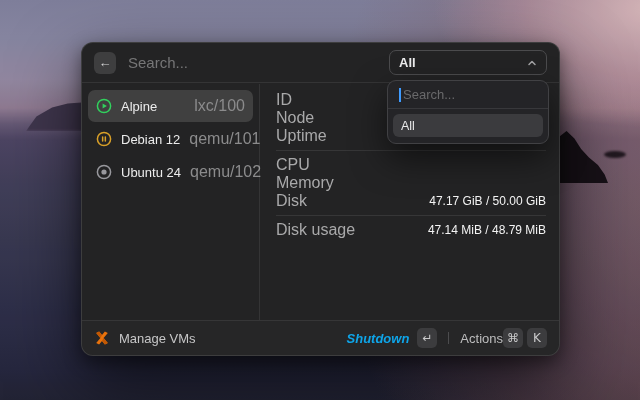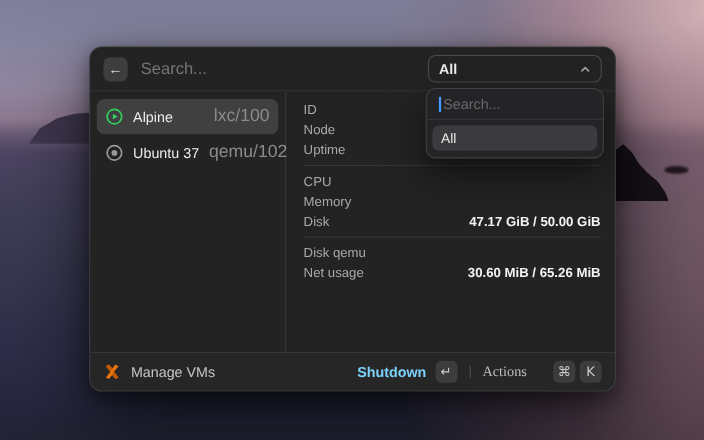--- a/index.html
+++ b/index.html
@@ -48,22 +48,22 @@
   .li-title { font-size:13px; font-weight:500; color:#ececec; white-space:nowrap; }
   .li-acc { margin-left:auto; font-size:16px; color:#8b8b8c; }
   .status-ic { width:16px; height:16px; display:flex; }
   .st-running { color:#31d15d; }
   .st-paused  { color:#d9a028; }
   .st-stopped { color:#98989d; }
   .vdivider { width:1px; background:rgba(255,255,255,0.08); }
 
   .details { flex:1; padding:7px 13px 0 16px; }
   .drow { height:18px; display:flex; align-items:center; justify-content:space-between; }
-  .dlabel { font-size:12px; color:#a9a9aa; }
-  .dvalue { font-size:12px; font-weight:700; color:#f4f4f4; }
+  .dlabel { font-size:16px; color:#a9a9aa; }
+  .dvalue { font-size:12px; font-weight:400; color:#f4f4f4; }
   .gdivider { height:1px; background:rgba(255,255,255,0.09); margin:5px 0; }
 
   
   .popover { position:absolute; top:37px; right:10px; width:162px; z-index:6;
     background:#242427; border:1px solid #414144; border-radius:9px; overflow:hidden;
     box-shadow:0 14px 34px rgba(0,0,0,0.55); }
   .pop-search { height:28px; display:flex; align-items:center; padding:0 11px;
     border-bottom:1px solid #38383b; }
   .caret { width:2px; height:14px; background:#3f9bff; margin-right:2px; }
   .pop-ph { font-size:13px; color:#69696b; }
@@ -72,22 +72,22 @@
     font-size:12.5px; font-weight:500; color:#e9e9ea; margin-bottom:1px; }
   .pop-option.highlighted { background:#3b3b3e; }
 
   
   .wfooter { position:absolute; left:0; right:0; bottom:0; height:35px;
     border-top:1px solid rgba(255,255,255,0.08); border-radius:0 0 12px 12px;
     display:flex; align-items:center; padding:4px 12px; background:rgba(255,255,255,0.015); }
   .app-ic { width:16px; height:16px; display:flex; }
   .app-label { margin-left:9px; font-size:13px; color:#c6c6c7; }
   .f-right { margin-left:auto; display:flex; align-items:center; }
-  .primary-label { font-size:13px; font-weight:600; color:#7dd3fc; margin-right:8px; }
-  .secondary-label { font-size:13px; color:#bdbdbe; margin-right:24px;font-family:Liberation Serif, serif; }
+  .primary-label { font-size:13px; font-weight:600; color:#0ea5e9; margin-right:8px;font-style:italic; }
+  .secondary-label { font-size:13px; color:#bdbdbe; margin-right:0; }
   .kbd { height:20px; min-width:20px; padding:0 4px; border-radius:5px; background:#3c3c3e;
     color:#c9c9ca; font-size:12px; display:flex; align-items:center; justify-content:center;
     font-family:"DejaVu Sans",sans-serif; }
   .kbd + .kbd { margin-left:4px; }
   .fsep { width:1px; height:12px; background:#4c4c4e; margin:0 11px; }
 </style>
 </head>
 <body>
 
 <div class="wallpaper"></div>
@@ -120,27 +120,38 @@
         <span class="status-ic st-running">
           <svg width="16" height="16" viewBox="0 0 16 16">
               <circle cx="8" cy="8" r="6.6" fill="none" stroke="currentColor" stroke-width="1.5"></circle>
               <path d="M6.6 5.4 L10.9 8 L6.6 10.6 Z" fill="currentColor"></path>
             </svg>
         </span>
         <span class="li-title">Alpine</span>
         <span class="li-acc">lxc/100</span>
       </div>
       <div class="list-item">
+        <span class="status-ic st-paused">
+          <svg width="16" height="16" viewBox="0 0 16 16">
+              <circle cx="8" cy="8" r="6.6" fill="none" stroke="currentColor" stroke-width="1.5"></circle>
+              <rect x="5.9" y="5.3" width="1.5" height="5.4" rx="0.7" fill="currentColor"></rect>
+              <rect x="8.6" y="5.3" width="1.5" height="5.4" rx="0.7" fill="currentColor"></rect>
+            </svg>
+        </span>
+        <span class="li-title">Debian 12</span>
+        <span class="li-acc">qemu/101</span>
+      </div>
+      <div class="list-item">
         <span class="status-ic st-stopped">
           <svg width="16" height="16" viewBox="0 0 16 16">
               <circle cx="8" cy="8" r="6.6" fill="none" stroke="currentColor" stroke-width="1.5"></circle>
               <circle cx="8" cy="8" r="2.6" fill="currentColor"></circle>
             </svg>
         </span>
-        <span class="li-title">Ubuntu 37</span>
+        <span class="li-title">Ubuntu 24</span>
         <span class="li-acc">qemu/102</span>
       </div>
     </div>
 
     <div class="vdivider"></div>
 
     <div class="details">
       <div class="drow">
         <span class="dlabel">ID</span>
         <span class="dvalue"></span>
@@ -161,25 +172,22 @@
       <div class="drow">
         <span class="dlabel">Memory</span>
         <span class="dvalue"></span>
       </div>
       <div class="drow">
         <span class="dlabel">Disk</span>
         <span class="dvalue">47.17 GiB / 50.00 GiB</span>
       </div>
       <div class="gdivider"></div>
       <div class="drow">
-        <span class="dlabel">Disk qemu</span>
-      </div>
-      <div class="drow">
-        <span class="dlabel">Net usage</span>
-        <span class="dvalue">30.60 MiB / 65.26 MiB</span>
+        <span class="dlabel">Disk usage</span>
+        <span class="dvalue">47.14 MiB / 48.79 MiB</span>
       </div>
     </div>
   </div>
 
   <div class="popover">
     <div class="pop-search">
       <span class="caret"></span>
       <span class="pop-ph">Search...</span>
     </div>
     <div class="pop-options">

